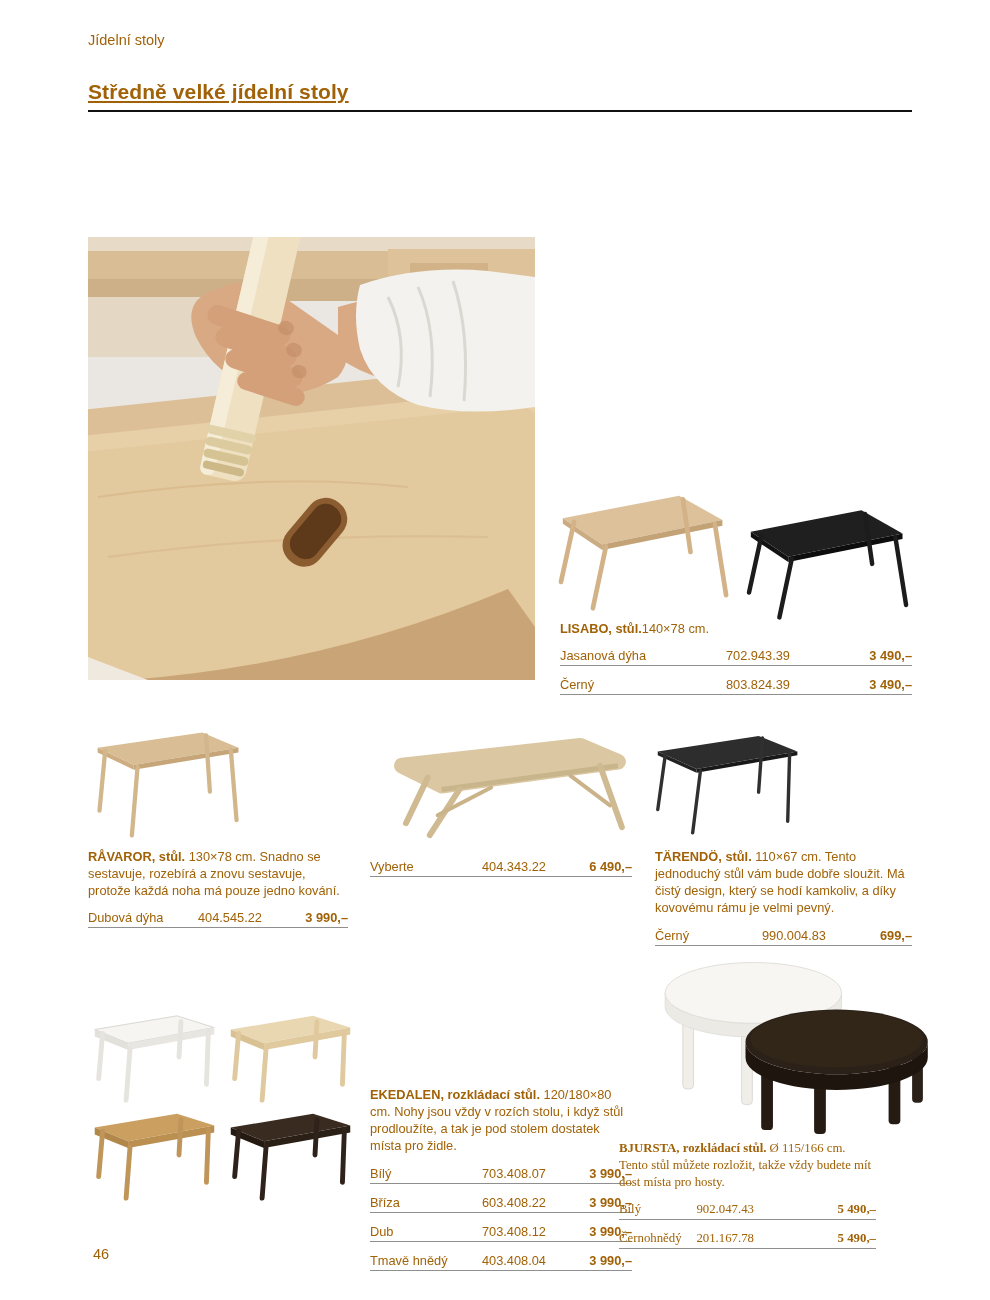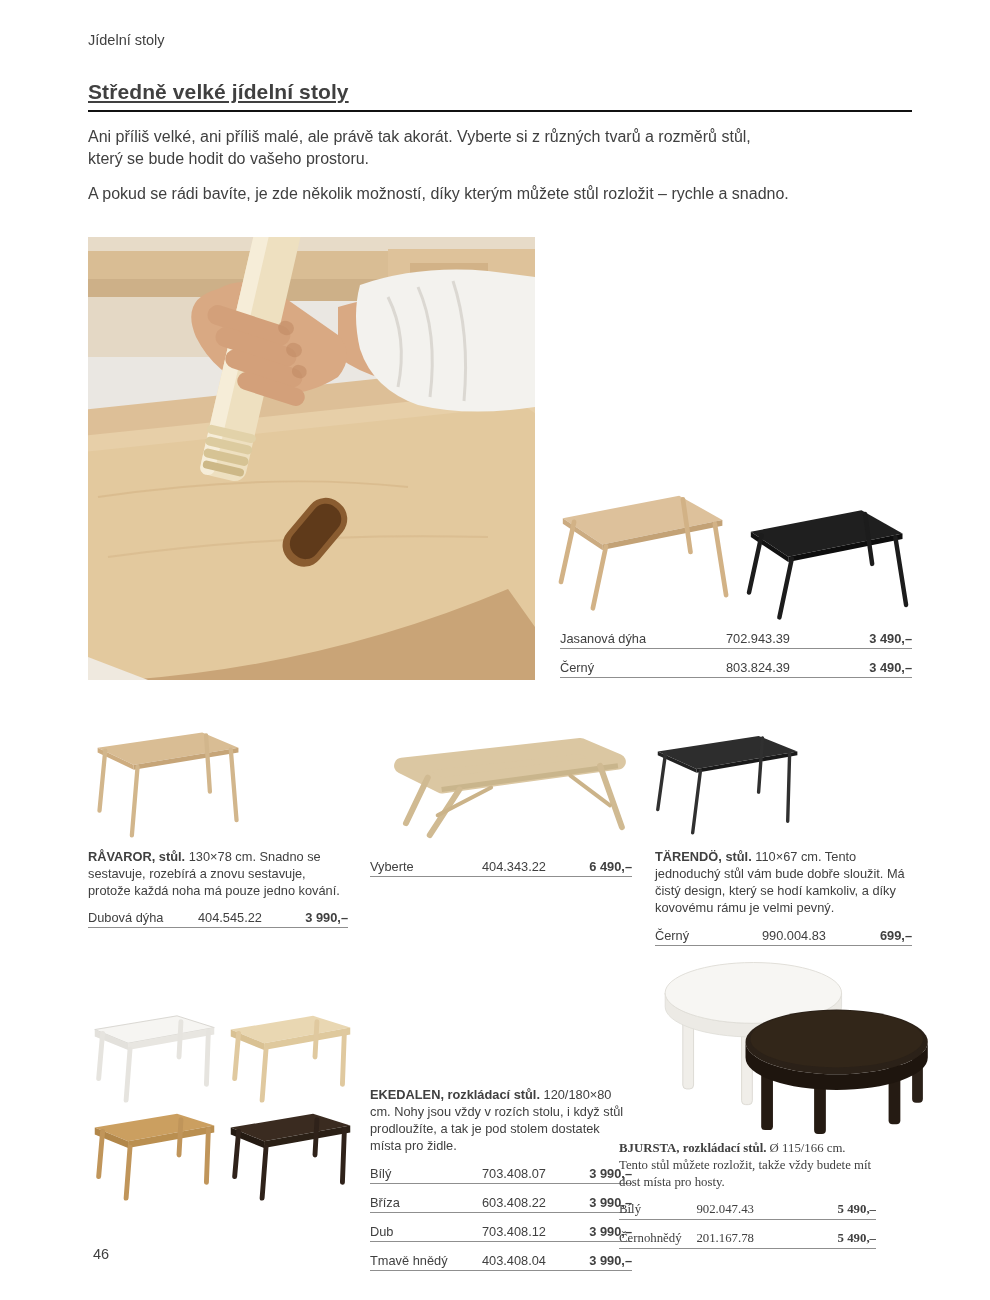--- a/index.html
+++ b/index.html
@@ -1,17 +1,17 @@
 <!DOCTYPE html>
 <html><head>
 <meta charset="utf-8">
 <style>
   html,body{margin:0;padding:0;background:#ffffff;}
   .page{position:relative;width:990px;height:1300px;background:#fff;overflow:hidden;
-        font-family:"Liberation Sans",sans-serif;color:#404040;}
+        font-family:"Liberation Sans",sans-serif;color:#a16207;}
   .abs{position:absolute;}
   .breadcrumb{font-size:14.5px;}
   .title{font-size:21px;font-weight:bold;letter-spacing:0.1px;text-decoration:underline;}
   .rule{background:#111;height:2px;}
   .intro{font-size:16px;line-height:1.36;}
   .feature{font-size:16px;line-height:1.34;}
   .pdesc{font-size:12.8px;line-height:1.34;margin:0 0 5px 0;}
   .b{font-weight:bold;}
   .prow{display:flex;align-items:baseline;border-bottom:1px solid #8f8f8f;
         font-size:12.8px;padding:3px 0 2px 0;margin-top:8px;}
@@ -25,22 +25,20 @@
   svg{display:block;}
 </style>
 </head>
 <body>
 
 <div class="page">
 
   <div class="abs breadcrumb" style="left:88px;top:32px;">Jídelní stoly</div>
   <div class="abs title" style="left:88px;top:80px;">Středně velké jídelní stoly</div>
   <div class="abs rule" style="left:88px;top:110px;width:824px;"></div>
-  <div class="abs intro" style="left:88px;top:126px;width:700px;">Ani příliš velké, ani příliš malé, ale právě tak akorát. Vyberte si z různých tvarů a rozměrů stůl, který se bude hodit do vašeho prostoru.</div>
-  <div class="abs intro" style="left:88px;top:183px;width:770px;">A pokud se rádi bavíte, je zde několik možností, díky kterým můžete stůl rozložit – rychle a snadno.</div>
 
   <div class="abs" style="left:88px;top:237px;width:447px;height:443px;">
     <svg viewBox="0 0 447 443" width="447" height="443">
       <rect width="447" height="443" fill="#eae7e2"></rect>
       <rect x="0" y="0" width="447" height="18" fill="#e7dbc8"></rect>
       <rect x="0" y="14" width="447" height="30" fill="#d9bd94"></rect>
       <rect x="0" y="42" width="447" height="22" fill="#cdb088"></rect>
       <rect x="300" y="12" width="147" height="96" fill="#dec29a"></rect>
       <rect x="322" y="26" width="78" height="70" fill="#d2b287"></rect>
       <rect x="0" y="60" width="150" height="60" fill="#e4d8c5"></rect>
@@ -105,20 +103,21 @@
       <g stroke="#1c1c1c" stroke-width="5" stroke-linecap="round">
         <line x1="18" y1="34" x2="4" y2="98"></line>
         <line x1="52" y1="60" x2="38" y2="126"></line>
         <line x1="134" y1="10" x2="142" y2="66"></line>
         <line x1="168" y1="36" x2="180" y2="112"></line>
       </g>
     </svg>
   </div>
 
   <div class="abs wide" style="left:560px;top:620px;width:352px;">
+    <p class="pdesc"><span class="b">LISABO, stůl.</span><span>140×78 cm.</span></p>
     <div class="prow">
       <span class="variant">Jasanová dýha</span>
       <span class="article">702.943.39</span>
       <span class="price">3 490,–</span>
     </div>
     <div class="prow">
       <span class="variant">Černý</span>
       <span class="article">803.824.39</span>
       <span class="price">3 490,–</span>
     </div>

